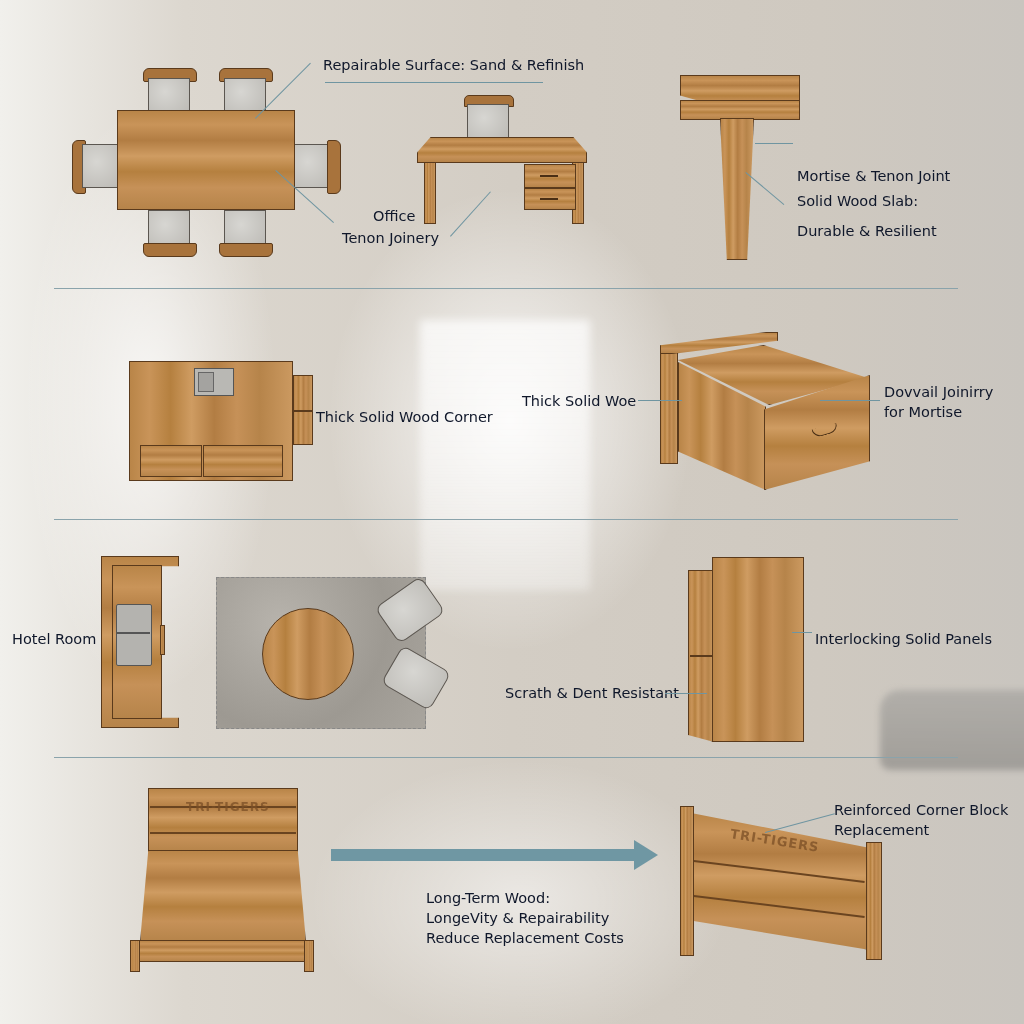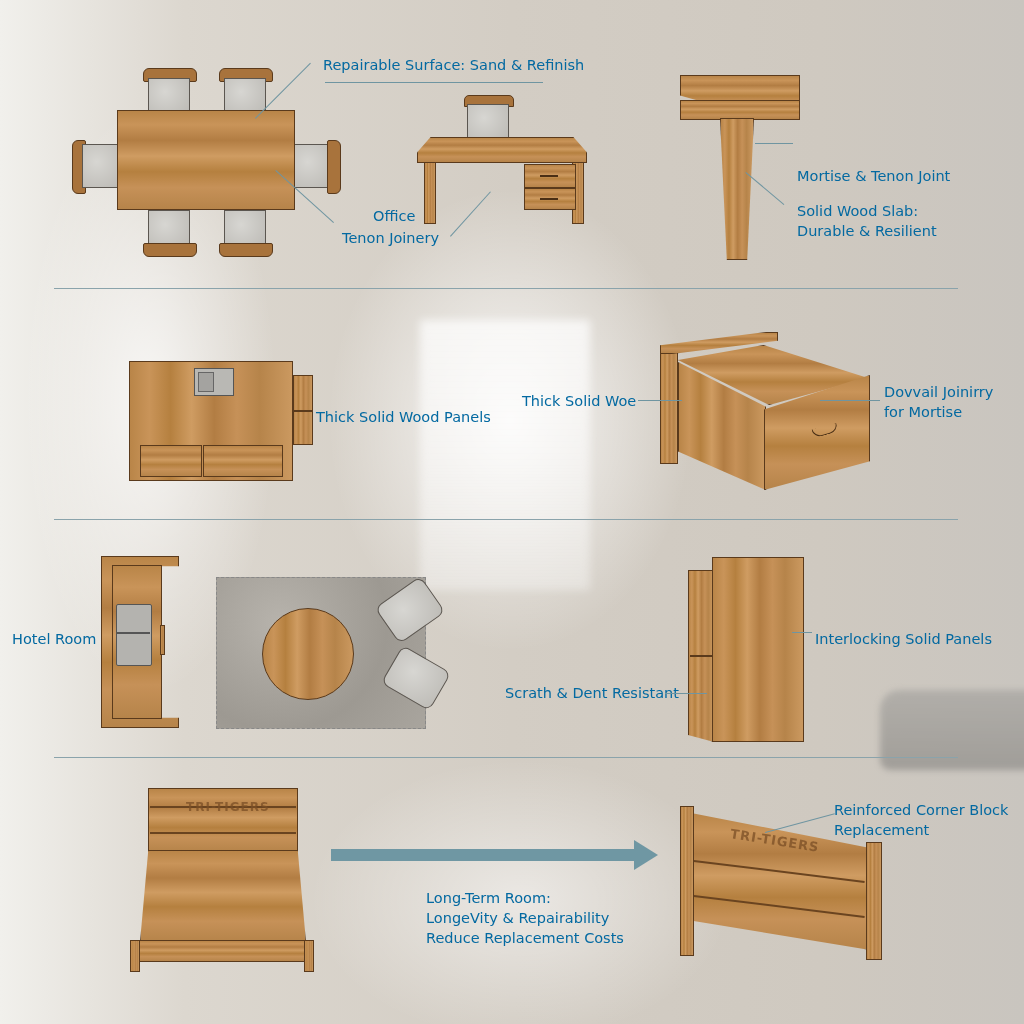--- a/index.html
+++ b/index.html
@@ -10,21 +10,21 @@
     background:
       radial-gradient(ellipse 260px 330px at 510px 420px, rgba(255,255,255,0.85), rgba(255,255,255,0) 70%),
       radial-gradient(ellipse 180px 420px at 150px 400px, rgba(255,255,255,0.75), rgba(255,255,255,0) 70%),
       radial-gradient(ellipse 300px 200px at 520px 900px, rgba(255,255,255,0.55), rgba(255,255,255,0) 70%),
       linear-gradient(90deg,#f1f0ec 0%,#dcd7cf 18%,#d3cdc4 50%,#cfc9c0 80%,#c9c5bf 100%);}
   .sofa{position:absolute;left:880px;top:690px;width:160px;height:80px;border-radius:20px 0 0 10px;
     background:linear-gradient(180deg,#a7a5a1,#8f8d89);filter:blur(3px);opacity:.7;}
   .win{position:absolute;left:420px;top:320px;width:170px;height:270px;
     background:linear-gradient(180deg,rgba(255,255,255,.7),rgba(255,255,255,.35));filter:blur(4px);}
   .divider{position:absolute;left:54px;width:904px;height:1px;background:#8aa3ab;}
-  .lbl{position:absolute;font-size:14.5px;line-height:20px;white-space:nowrap;color:#0369a1;}
+  .lbl{position:absolute;font-size:14.5px;line-height:20px;white-space:nowrap;color:#0f172a;}
   .lead{position:absolute;height:1px;background:#6f95a1;transform-origin:0 0;}
   .wood{background:linear-gradient(90deg,#b98548 0%,#c99459 12%,#b5803f 25%,#cf9c62 38%,#b27d43 52%,#c69158 66%,#b6844a 80%,#cb9960 100%);
     border:1.5px solid #5a3a1c;box-sizing:border-box;}
   .woodh{background:linear-gradient(180deg,#b98548 0%,#c99459 14%,#b27d43 30%,#cf9c62 46%,#b5803f 62%,#c69158 78%,#b6844a 100%);
     border:1.5px solid #5a3a1c;box-sizing:border-box;}
   .cushion{background:radial-gradient(circle at 40% 40%,#d7d6d2,#bdbbb6);border:1.5px solid #5b5650;box-sizing:border-box;}
   .abs{position:absolute;}
   .brand{position:absolute;font-family:"DejaVu Sans",sans-serif;font-weight:bold;color:#7b4f26;opacity:.75;letter-spacing:1px;}
 </style>
 </head>
@@ -79,33 +79,33 @@
 <div class="lead" style="left:450px;top:236px;width:60px;transform:rotate(-48deg);"></div>
 
 <div>
   <div class="abs woodh" style="left:680px;top:75px;width:120px;height:34px;clip-path:polygon(0 0,100% 0,100% 100%,40% 100%,0 60%);"></div>
   <div class="abs woodh" style="left:680px;top:100px;width:120px;height:20px;"></div>
   <div class="abs wood" style="left:720px;top:118px;width:34px;height:142px;clip-path:polygon(0 0,100% 0,80% 100%,20% 100%);"></div>
 </div>
 <div class="lead" style="left:755px;top:143px;width:38px;"></div>
 <div class="lbl" style="left:797px;top:134px;margin-top:32px;">Mortise &amp; Tenon Joint</div>
 <div class="lead" style="left:746px;top:172px;width:50px;transform:rotate(40deg);"></div>
-<div class="lbl" style="left:797px;top:201px;text-align:right;">Solid Wood Slab:</div>
+<div class="lbl" style="left:797px;top:191px;text-align:right;">Solid Wood Slab:</div>
 <div class="lbl" style="left:797px;top:221px;">Durable &amp; Resilient</div>
 
 <div>
   <div class="abs wood" style="left:129px;top:361px;width:164px;height:120px;"></div>
   <div class="abs" style="left:194px;top:368px;width:38px;height:26px;background:#b9b8b4;border:1.5px solid #555;"></div>
   <div class="abs" style="left:198px;top:372px;width:14px;height:18px;background:#a4a3a0;border:1px solid #666;"></div>
   <div class="abs woodh" style="left:140px;top:445px;width:62px;height:32px;"></div>
   <div class="abs woodh" style="left:203px;top:445px;width:80px;height:32px;"></div>
   <div class="abs wood" style="left:293px;top:375px;width:20px;height:70px;"></div>
   <div class="abs" style="left:293px;top:410px;width:20px;height:1.5px;background:#5a3a1c;"></div>
 </div>
-<div class="lbl" style="left:316px;top:407px;">Thick Solid Wood Panels</div>
+<div class="lbl" style="left:316px;top:407px;">Thick Solid Wood Corner</div>
 
 <div>
   <div class="abs wood" style="left:660px;top:352px;width:18px;height:112px;"></div>
   <div class="abs woodh" style="left:660px;top:332px;width:118px;height:22px;clip-path:polygon(0 100%,0 60%,90% 0,100% 0,100% 40%,10% 100%);"></div>
   <div class="abs woodh" style="left:678px;top:345px;width:190px;height:60px;clip-path:polygon(0 25%,45% 0,100% 55%,48% 100%);"></div>
   <div class="abs wood" style="left:678px;top:362px;width:88px;height:128px;clip-path:polygon(0 0,100% 35%,100% 100%,0 70%);"></div>
   <div class="abs woodh" style="left:764px;top:375px;width:106px;height:115px;clip-path:polygon(0 30%,100% 0,100% 75%,0 100%);"></div>
   <div class="abs" style="left:812px;top:426px;width:24px;height:8px;border:1.5px solid #4a2f15;border-top:none;border-radius:0 0 10px 10px;transform:rotate(-15deg);"></div>
 </div>
 <div class="lbl" style="left:522px;top:391px;">Thick Solid Woe</div>
@@ -148,21 +148,21 @@
   <div class="abs woodh" style="left:130px;top:940px;width:184px;height:22px;"></div>
   <div class="abs wood" style="left:130px;top:940px;width:10px;height:32px;"></div>
   <div class="abs wood" style="left:304px;top:940px;width:10px;height:32px;"></div>
 </div>
 <div class="brand" style="left:186px;top:800px;font-size:12px;">TRI-TIGERS</div>
 
 <div>
   <div class="abs" style="left:331px;top:849px;width:305px;height:12px;background:#6f97a3;"></div>
   <div class="abs" style="left:634px;top:840px;width:0;height:0;border-top:15px solid transparent;border-bottom:15px solid transparent;border-left:24px solid #6f97a3;"></div>
 </div>
-<div class="lbl" style="left:426px;top:888px;">Long-Term Room:</div>
+<div class="lbl" style="left:426px;top:888px;">Long-Term Wood:</div>
 <div class="lbl" style="left:426px;top:908px;">LongeVity &amp; Repairability</div>
 <div class="lbl" style="left:426px;top:928px;">Reduce Replacement Costs</div>
 
 <div>
   <div class="abs woodh" style="left:686px;top:812px;width:184px;height:138px;clip-path:polygon(0 0,100% 26%,100% 100%,0 78%);"></div>
   <div class="abs wood" style="left:680px;top:806px;width:14px;height:150px;"></div>
   <div class="abs wood" style="left:866px;top:842px;width:16px;height:118px;"></div>
   <div class="abs" style="left:694px;top:860px;width:172px;height:1.5px;background:#6a4420;transform:rotate(7deg);transform-origin:0 0;"></div>
   <div class="abs" style="left:694px;top:895px;width:172px;height:1.5px;background:#6a4420;transform:rotate(7deg);transform-origin:0 0;"></div>
 </div>

